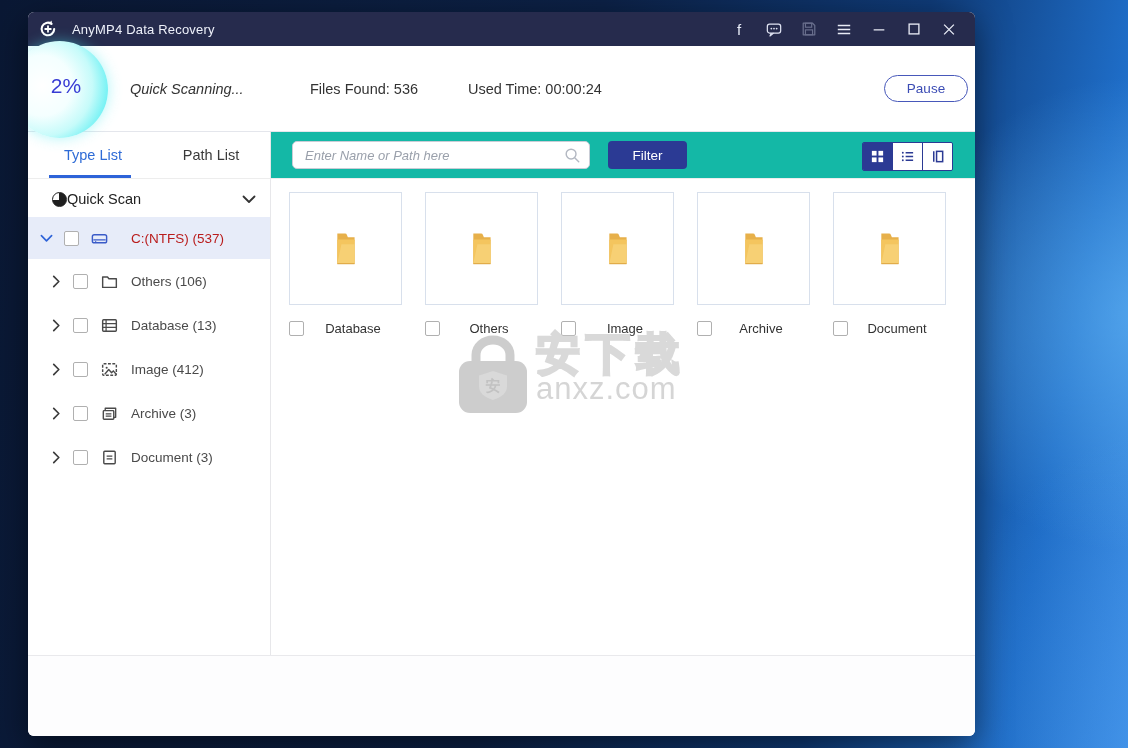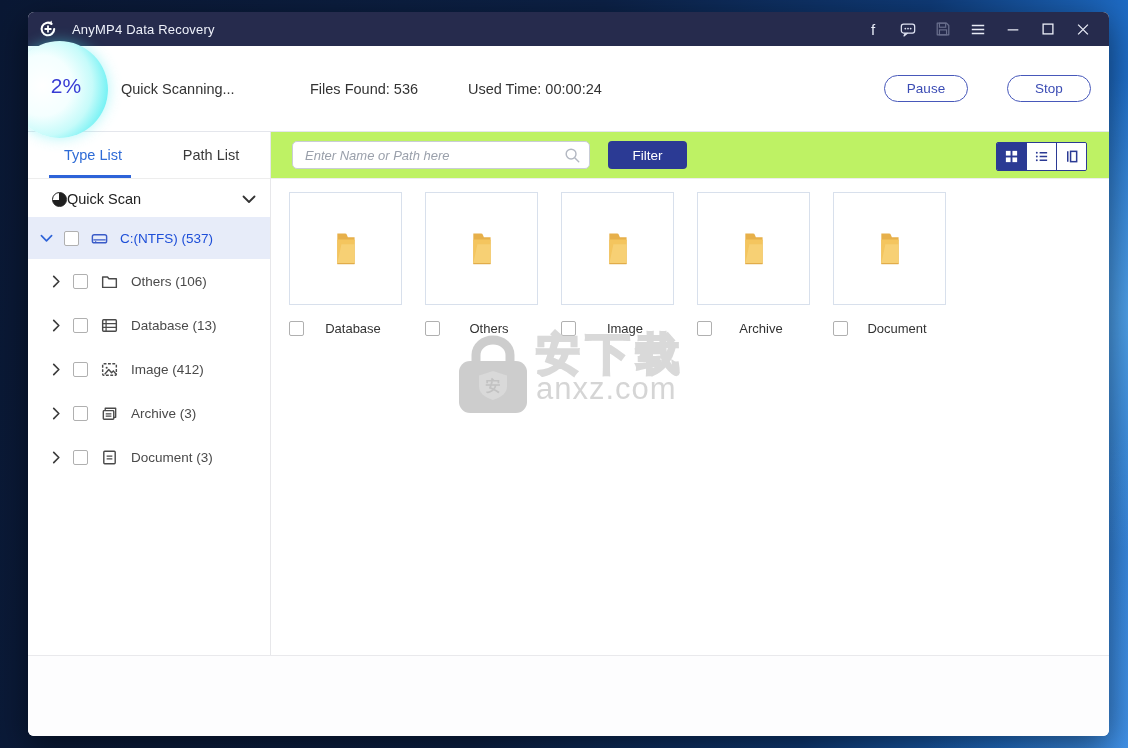--- a/index.html
+++ b/index.html
@@ -2,65 +2,65 @@
 <html><head>
 <meta charset="utf-8">
 <style>
   html,body{margin:0;padding:0;}
   body{font-family:"Liberation Sans", sans-serif; -webkit-font-smoothing:antialiased;}
   .stage{position:relative;width:1128px;height:748px;overflow:hidden;
     background:
       radial-gradient(circle 340px at 101% 42%, rgba(110,195,255,.55), transparent 70%),
       radial-gradient(circle 420px at 108% 95%, rgba(70,150,235,.45), transparent 70%),
       linear-gradient(100deg,#0a1834 0%,#0c2146 48%,#0f3b78 74%,#1e6cc6 90%,#3f90e6 100%);}
-  .window{position:absolute;left:28px;top:12px;width:1081px;height:724px;border-radius:6px;overflow:hidden;
+  .window{position:absolute;left:28px;top:12px;width:947px;height:724px;border-radius:6px;overflow:hidden;
     background:#fff;box-shadow:0 10px 34px rgba(0,0,0,.5);display:flex;flex-direction:column;}
 
   
   .titlebar{height:34px;flex:none;background:#262b4d;display:flex;align-items:center;padding:0 18px 0 10px;}
   .logo{width:20px;height:20px;margin-right:14px;flex:none;}
   .title{color:#eef1fa;font-size:13px;letter-spacing:.2px;}
   .tb-icons{margin-left:auto;display:flex;align-items:center;gap:19px;}
   .tb-icon{width:16px;height:16px;display:flex;align-items:center;justify-content:center;color:#dfe3f2;cursor:default;}
   .fb{font-size:15px;color:#e8ecf8;font-weight:400;}
   .floppy{opacity:.45;}
 
   
   .scanbar{height:85px;flex:none;background:#fff;border-bottom:1px solid #e4e6ec;position:relative;}
   .glow{position:absolute;left:-17px;top:-5px;width:97px;height:97px;border-radius:50%;
     background:radial-gradient(circle at 32% 46%, #ffffff 0%, #f4ffff 36%, #c6fbfa 60%, #56eef2 86%, #93f6ff 100%);
     box-shadow:0 0 14px rgba(80,235,240,.45);}
   .progress{position:absolute;left:0;top:28px;width:76px;text-align:center;font-size:21px;color:#383cd4;font-weight:500;}
   .scan-text{position:absolute;top:50%;transform:translateY(-50%);font-size:14.5px;color:#333;}
-  .status{left:93px;}
+  .status{left:102px;font-style:italic;}
   .ffound{left:282px;}
   .utime{left:440px;}
   .scan-btn{position:absolute;top:29px;height:27px;width:84px;box-sizing:border-box;border:1px solid #4758ba;border-radius:14px;
     background:#fff;color:#3b4cb4;font-size:13.5px;display:flex;align-items:center;justify-content:center;cursor:pointer;}
   .pause{left:856px;} .stop{left:979px;}
 
   
   .bodyrow{flex:1;display:flex;min-height:0;}
   .sidebar{width:242px;flex:none;display:flex;flex-direction:column;border-right:1px solid #e7e7ea;background:#fff;}
   .tabs{height:46px;flex:none;display:flex;border-bottom:1px solid #ededed;}
   .tab{flex:1;position:relative;display:flex;align-items:center;justify-content:center;font-size:14.5px;color:#3a3a3a;cursor:pointer;}
   .tab.active{color:#2e6bd6;padding-left:6px;}
   .tab.active::after{content:"";position:absolute;left:50%;transform:translateX(-50%);bottom:0;width:82px;height:3px;background:#2e63d8;}
   .scanmode{height:36px;margin-top:2px;flex:none;display:flex;align-items:center;padding:0 14px 0 24px;gap:0;cursor:pointer;}
   .pie{width:15px;height:15px;border-radius:50%;box-sizing:border-box;border:1px solid #1f1f1f;flex:none;
     background:conic-gradient(#1f1f1f 0 270deg, #ffffff 270deg 360deg);}
   .scanmode-label{font-size:14.5px;color:#222;flex:1;}
   .drive-row{height:42px;flex:none;background:#e7ecf9;display:flex;align-items:center;padding-left:12px;gap:11px;cursor:pointer;}
-  .drive-label{font-size:13.5px;color:#1d4ed8;}
+  .drive-label{font-size:13.5px;color:#b91c1c;margin-left:11px;}
   .tree{flex:1;overflow:hidden;}
   .tree-row{height:44px;display:flex;align-items:center;padding-left:24px;gap:12px;cursor:pointer;}
   .cb{width:15px;height:15px;box-sizing:border-box;border:1px solid #b0b0b0;border-radius:2px;background:#fff;flex:none;cursor:pointer;}
   .t-label{font-size:13.5px;color:#4a4a4a;}
 
-  .main{flex:1;display:flex;flex-direction:column;min-width:0;background:#bef264;}
+  .main{flex:1;display:flex;flex-direction:column;min-width:0;background:#14b8a6;}
   .toolbar{height:46px;flex:none;border-bottom:1px solid #ededed;position:relative;}
   .search{position:absolute;left:21px;top:9px;width:298px;height:28px;box-sizing:border-box;border:1px solid #c9cdd6;border-radius:5px;
     padding:0 32px 0 12px;font-size:13px;font-style:italic;color:#555;outline:none;font-family:"Liberation Sans",sans-serif;}
   .search::placeholder{color:#9aa0ab;font-style:italic;}
   .search-glass{position:absolute;left:293px;top:15px;}
   .filter-btn{position:absolute;left:337px;top:9px;width:79px;height:28px;background:#2b3a94;color:#fff;border-radius:4px;
     font-size:13.5px;display:flex;align-items:center;justify-content:center;cursor:pointer;}
   .views{position:absolute;right:22px;top:10px;height:27px;display:flex;border:1px solid #2b3a94;border-radius:2px;overflow:hidden;}
   .view{width:29px;display:flex;align-items:center;justify-content:center;background:#fff;cursor:pointer;}
   .view + .view{border-left:1px solid #2b3a94;}

